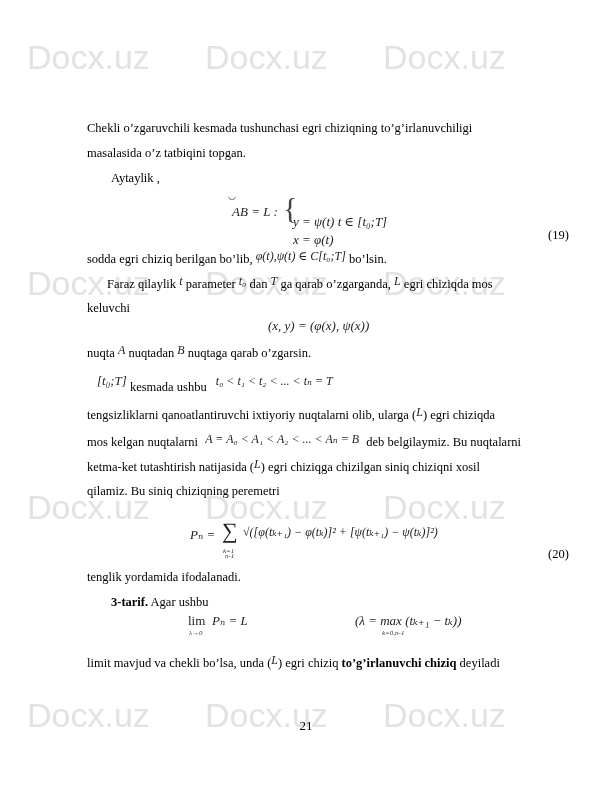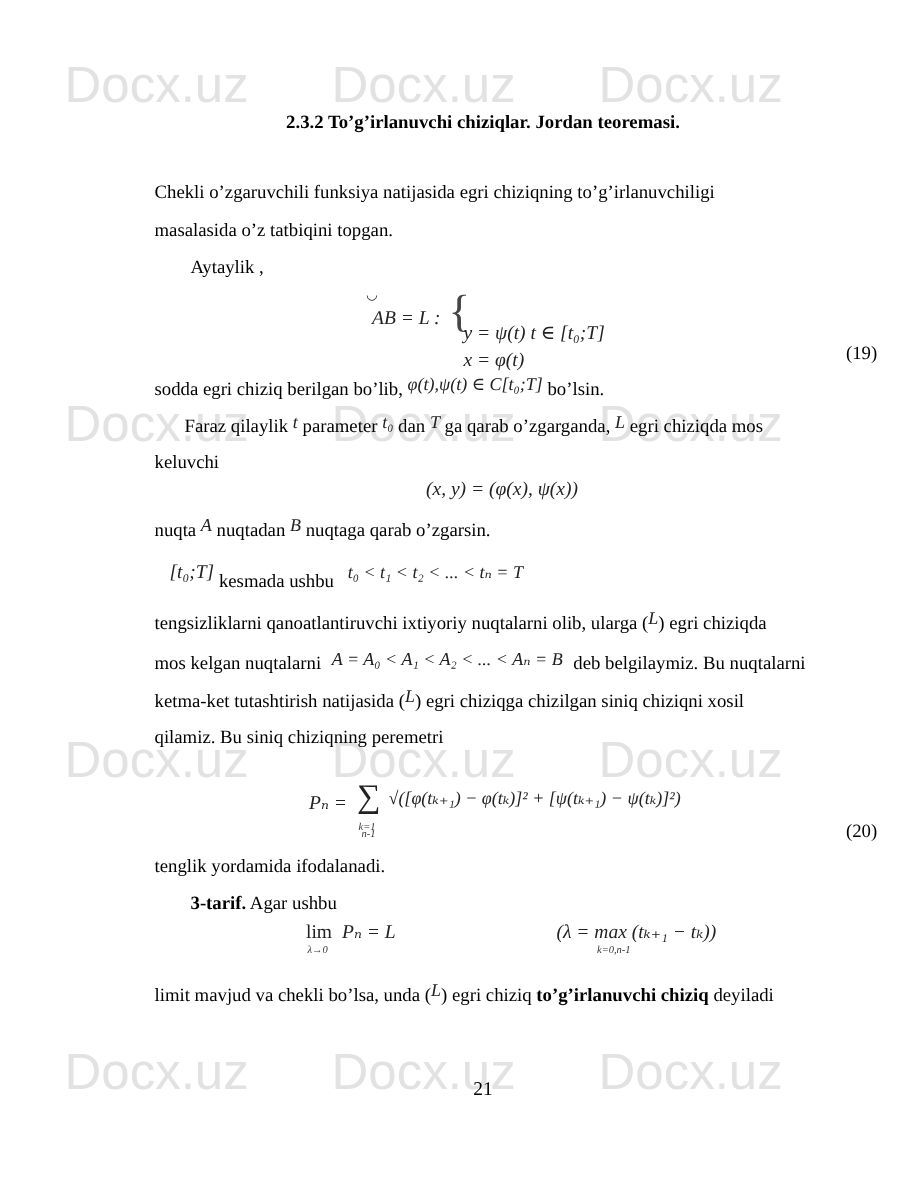--- a/index.html
+++ b/index.html
@@ -1,18 +1,18 @@
 <!DOCTYPE html>
 <html><head>
   <meta charset="utf-8">
   <style>
     html, body { margin: 0; padding: 0; background: #ffffff; }
     body { width: 612px; height: 792px; position: relative; overflow: hidden;
            font-family: "Liberation Serif", "DejaVu Serif", serif; color: #000; }
-    .page { position: absolute; left: 16px; top: 0; width: 592px; height: 792px; }
+    .page { position: absolute; left: 0; top: 0; width: 592px; height: 792px; }
     .wm-row { position: absolute; left: 0; width: 612px; height: 30px; pointer-events: none; }
     .wm { position: absolute; font-family: "Liberation Sans", "DejaVu Sans", sans-serif;
           font-size: 34px; color: #e2e2e2; letter-spacing: 0px; line-height: 30px; }
     .ln { position: absolute; left: 87px; font-size: 12.5px; line-height: 16px; white-space: nowrap; }
     .title { position: absolute; left: 0; width: 612px; text-align: center; top: 74px;
              font-weight: bold; font-size: 12.5px; }
     .math { font-family: "Liberation Serif", "DejaVu Serif", serif; font-style: italic;
             color: #222; font-size: 12px; }
     .m-up { position: relative; top: -3px; }
     .eqnum { position: absolute; left: 548px; font-size: 12.5px; }
@@ -43,23 +43,22 @@
     <span class="wm" style="left:27px;">Docx.uz</span>
     <span class="wm" style="left:205px;">Docx.uz</span>
     <span class="wm" style="left:383px;">Docx.uz</span>
   </div>
   <div class="wm-row" style="top:700px;">
     <span class="wm" style="left:27px;">Docx.uz</span>
     <span class="wm" style="left:205px;">Docx.uz</span>
     <span class="wm" style="left:383px;">Docx.uz</span>
   </div>
 
-  <div class="title">2.3.2 To’g’irlanuvchi chiziqlar. Jordan teoremasi.</div>
 
-  <div class="ln" style="top:120px;">Chekli o’zgaruvchili funksiya natijasida egri chiziqning  to’g’irlanuvchiligi</div>
+  <div class="ln" style="top:120px;">Chekli o’zgaruvchili kesmada tushunchasi egri chiziqning  to’g’irlanuvchiligi</div>
   <div class="ln" style="top:145px;">masalasida o’z tatbiqini topgan.</div>
   <div class="ln" style="top:170px; left:111px;">Aytaylik ,</div>
 
   <div>
     <span class="eq" style="left:228px; top:191px; font-size:9px; font-style:normal;">◡</span>
     <span class="eq" style="left:232px; top:204px;">AB = L :</span>
     <span class="brace" style="left:283px; top:193px;">{</span>
     <span class="eq" style="left:293px; top:193px;margin-top:39px;">x = φ(t)</span>
     <span class="eq" style="left:293px; top:214px;">y = ψ(t)  t ∈ [t₀;T]</span>
     <span class="eqnum" style="top:228px;">(19)</span>

